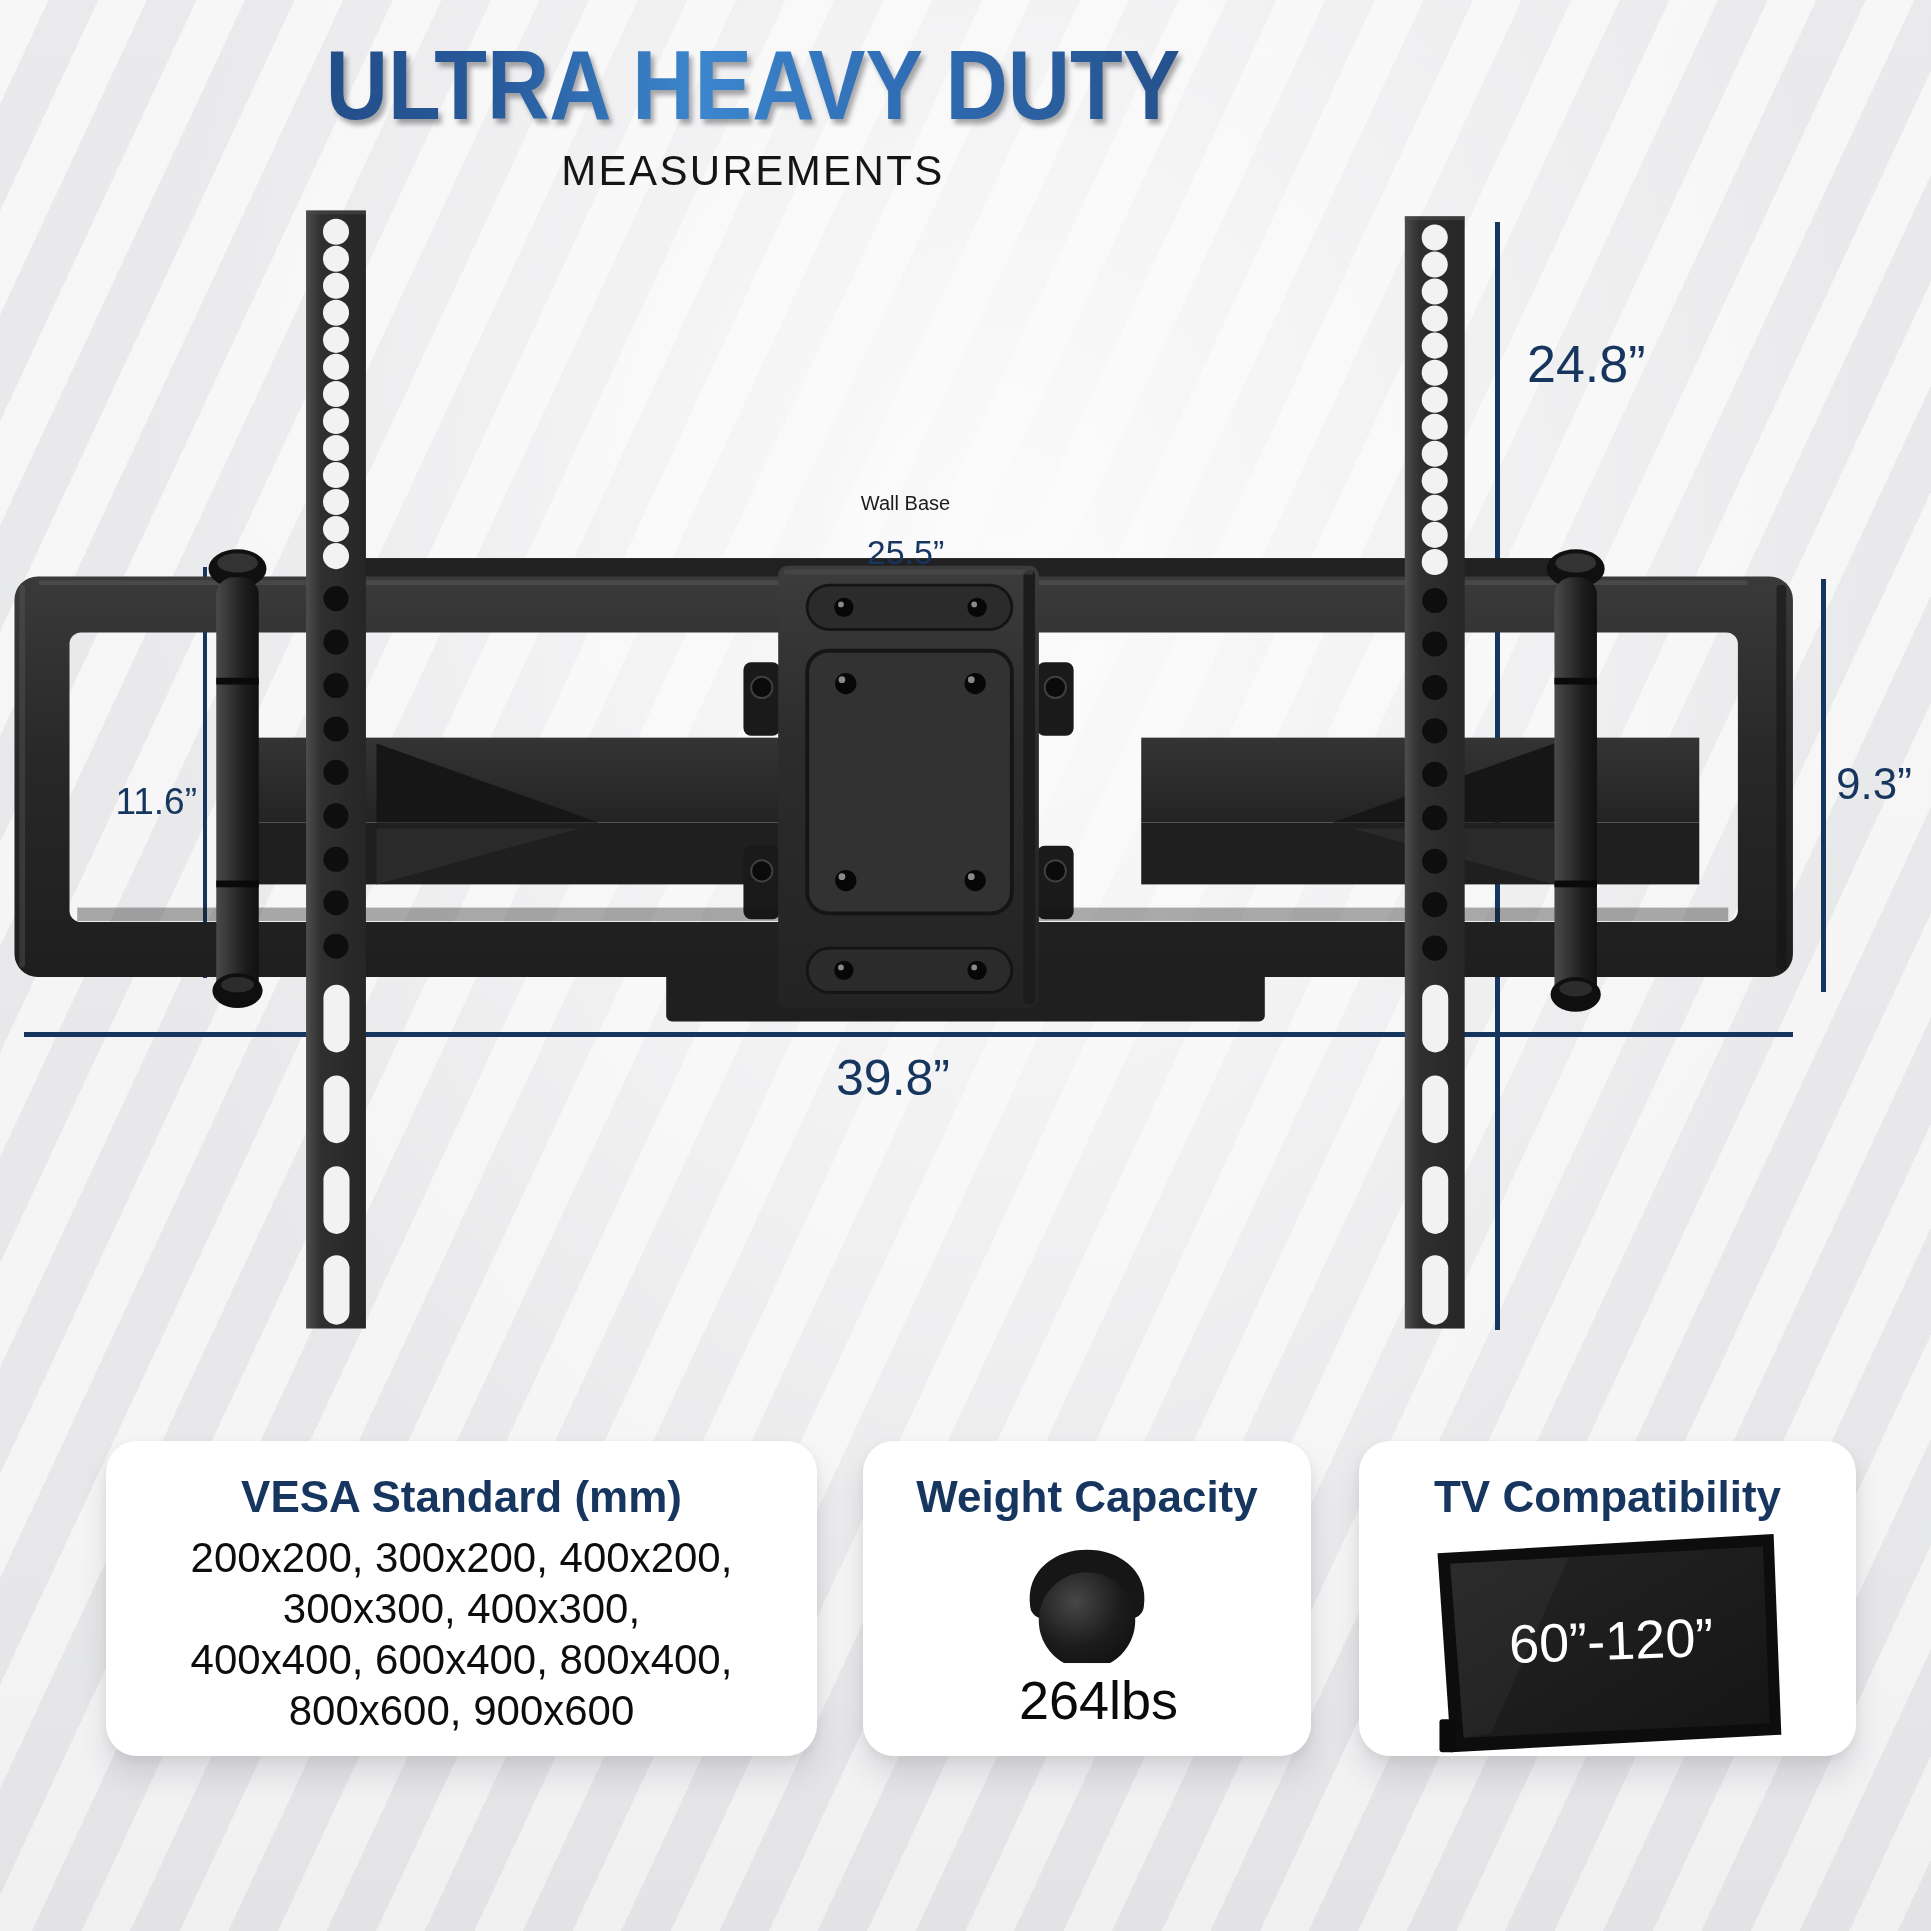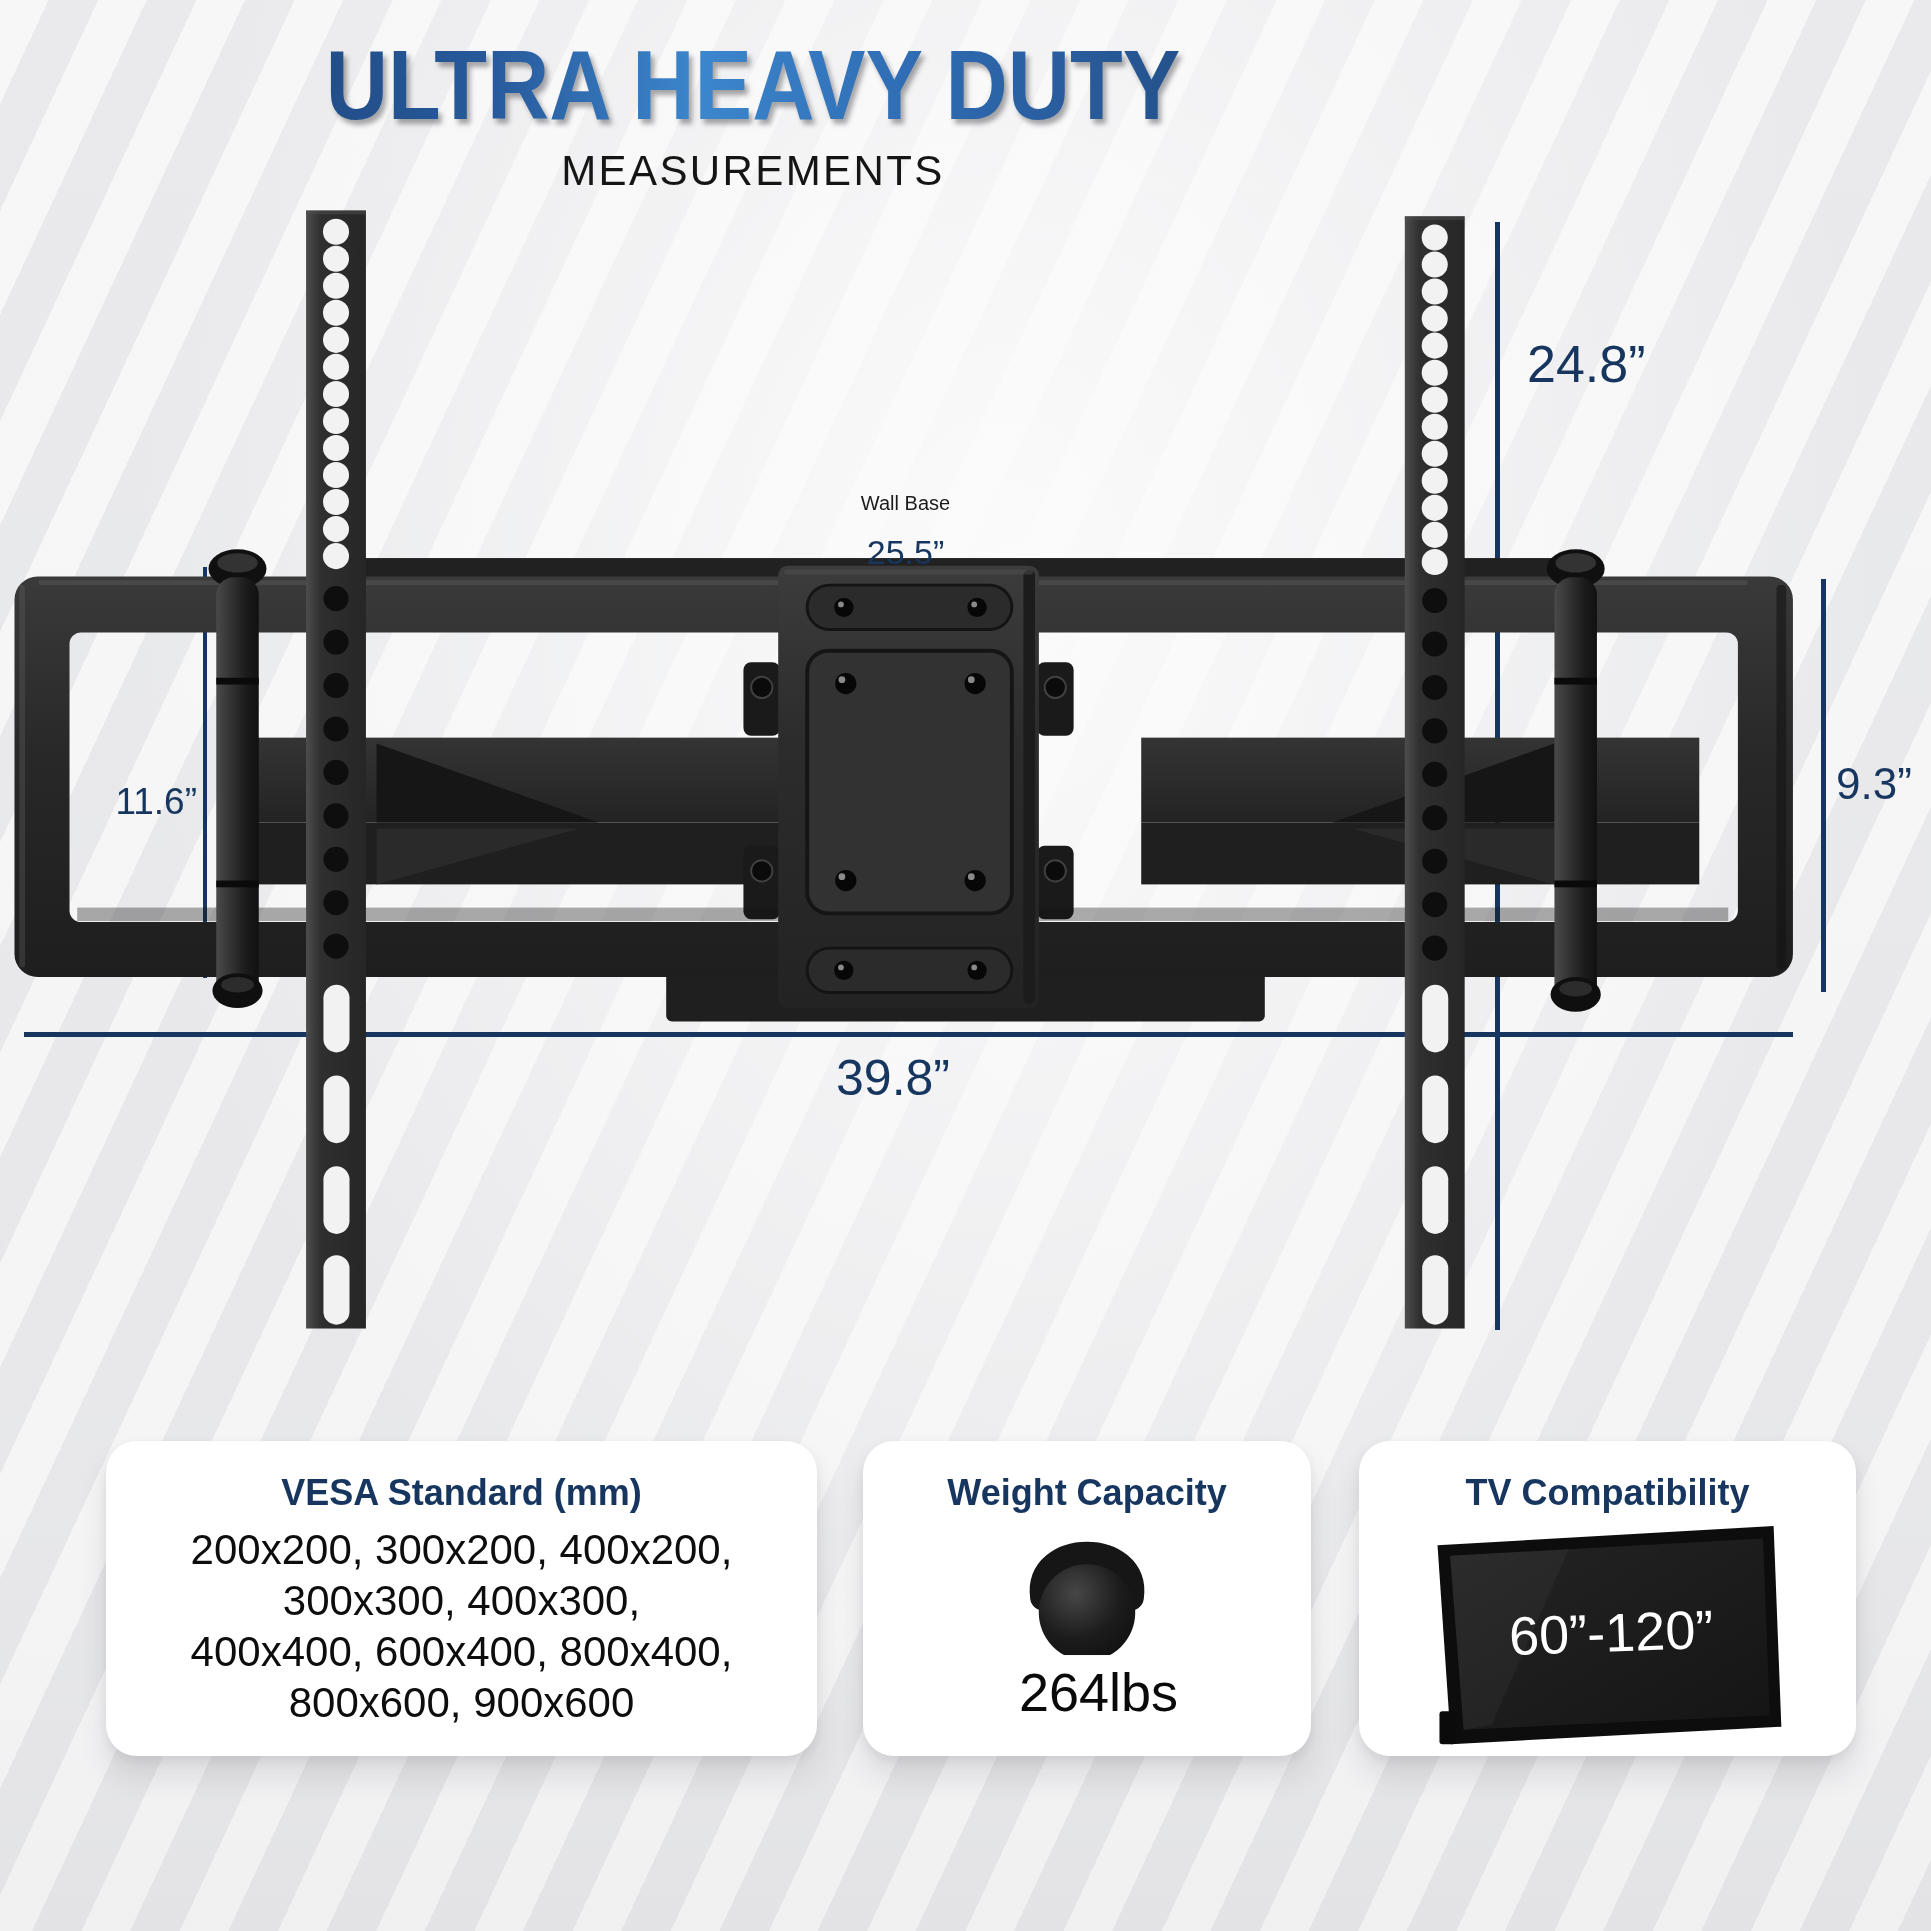--- a/index.html
+++ b/index.html
@@ -46,21 +46,21 @@
   .lbl-wallbase-val{position:absolute;left:809px;top:521px;width:193px;text-align:center;
     font-size:34px;color:#17365f;margin-top:12px;}
   .product{position:absolute;left:0;top:0;}
   
   .card{
     position:absolute;top:1441px;height:315px;background:#ffffff;border-radius:31px;
     box-shadow:0 19.3px 29px rgba(60,60,70,.12), 0 4.8px 9.7px rgba(60,60,70,.08);
     text-align:center;overflow:hidden;
   }
   .card-title{
-    margin-top:31px;font-size:36px;font-weight:700;color:#17365f;
+    margin-top:31px;font-size:44px;font-weight:700;color:#17365f;
   }
   .card-vesa{left:106px;width:711px;}
   .card-weight{left:863px;width:448px;}
   .card-tv{left:1359px;width:497px;}
   .vesa-lines{margin-top:9.7px;font-size:42px;color:#0d0d0d;line-height:1.22;}
   .weight-value{font-size:54px;color:#0a0a0a;margin-top:0px;padding-left:23px;}
   .icon-wrap{line-height:0;}
 </style>
 </head>
 <body>

